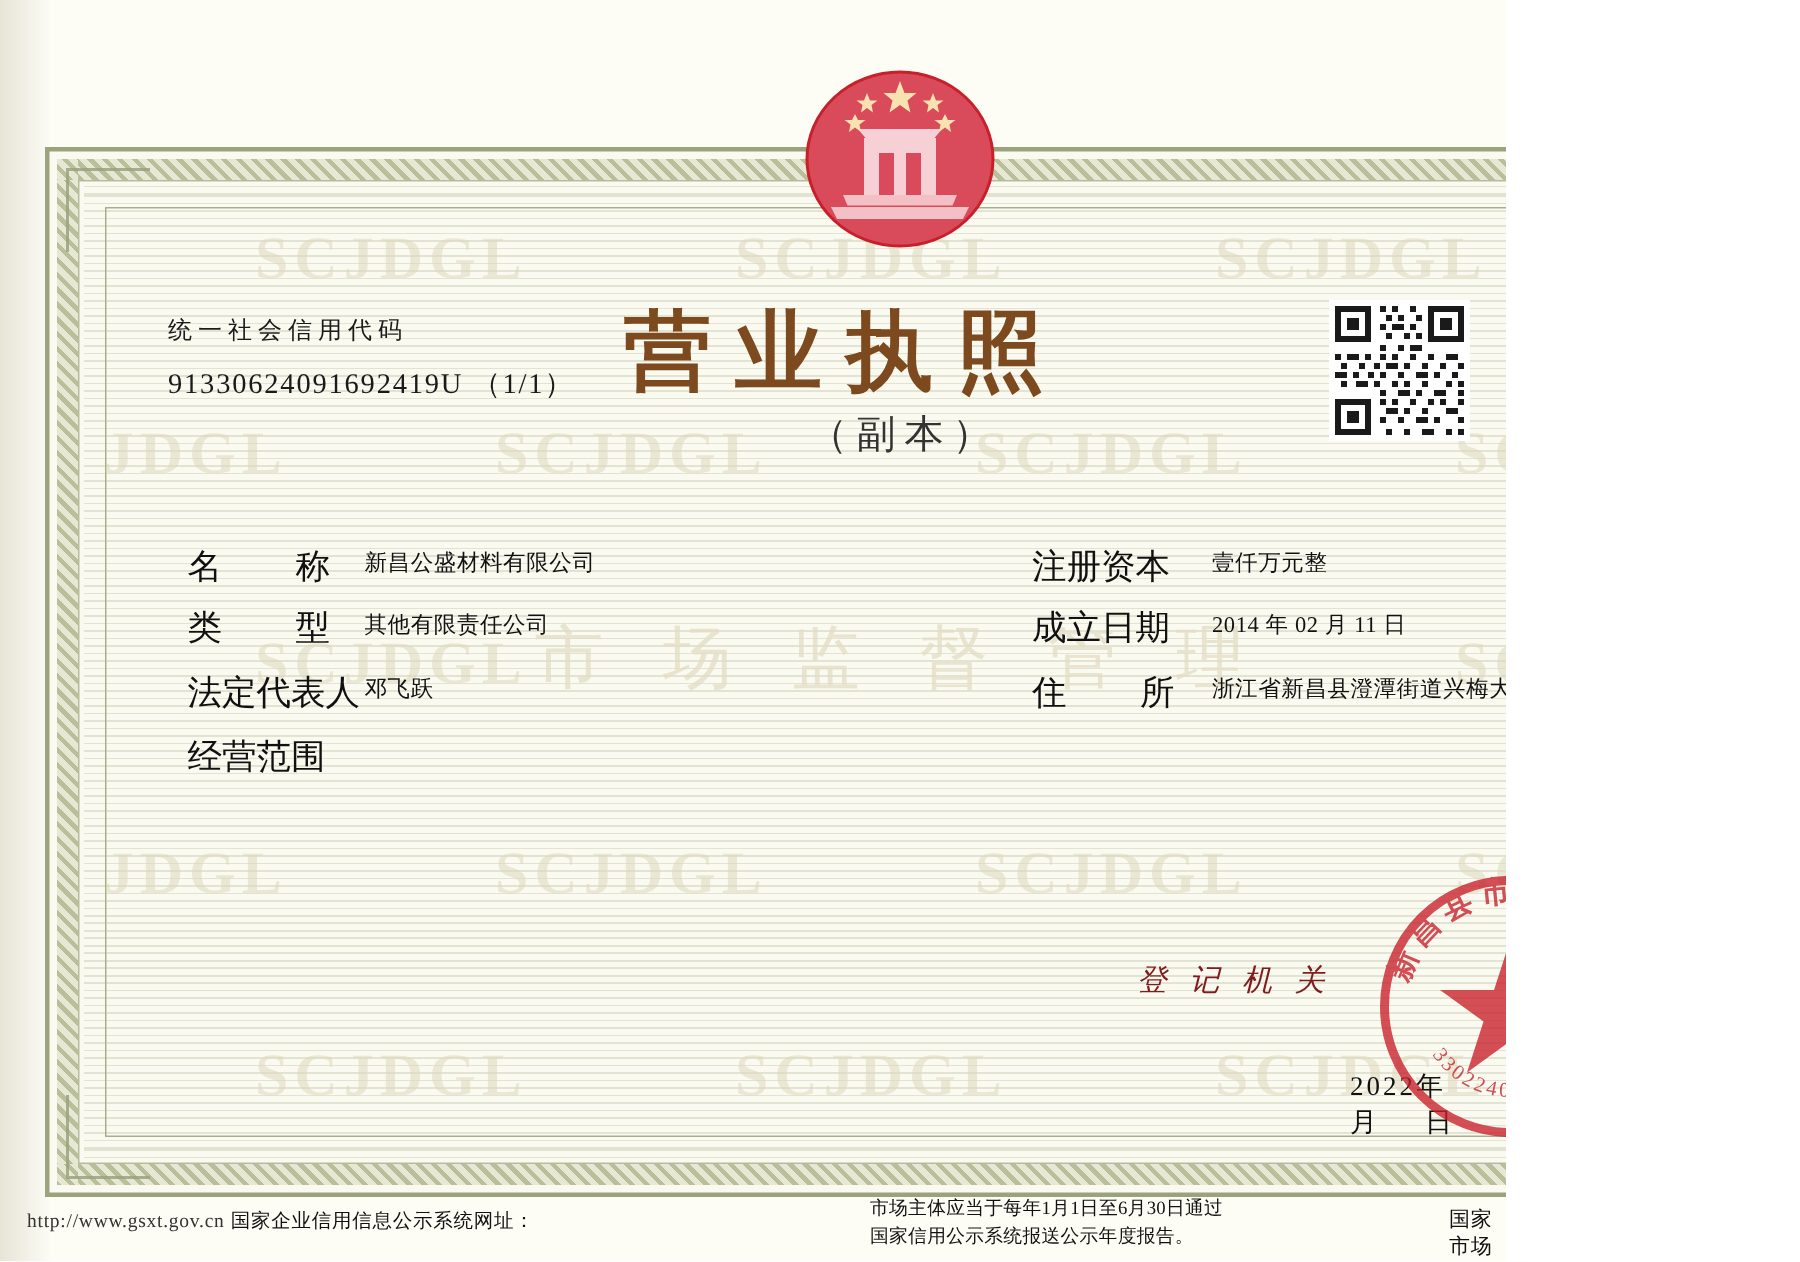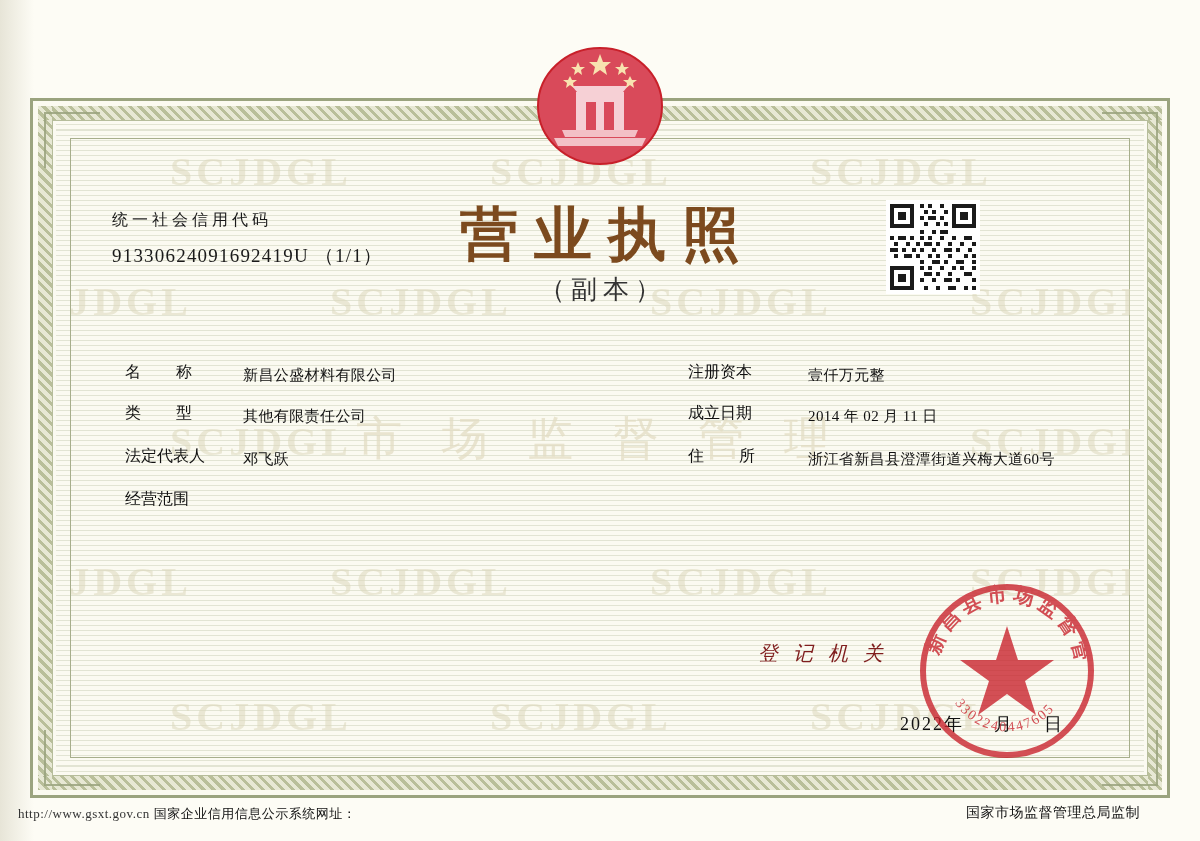--- a/index.html
+++ b/index.html
@@ -5,24 +5,25 @@
   html, body {
     margin: 0;
     padding: 0;
     background: #ffffff;
   }
   body {
     font-family: "Liberation Serif", "DejaVu Serif", serif;
   }
   #page {
     position: relative;
-    width: 1200px;
+    width: 960px;
     height: 841px;
     background: #fdfcf5;
     overflow: hidden;
+    padding-left: 44px;
   }
 
   
   .border-outer {
     position: absolute;
     left: 30px;
     top: 98px;
     width: 1140px;
     height: 700px;
     border: 3px solid #9aa37e;
@@ -129,21 +130,20 @@
     height: 132px;
   }
   .emblem svg { display: block; }
 
   
   .title {
     position: absolute;
     left: 400px;
     top: 196px;
     width: 400px;
-    text-align: center;
     font-size: 58px;
     letter-spacing: 16px;
     font-weight: bold;
     color: #7c4a1e;
     font-family: "DejaVu Serif", "Liberation Serif", serif;
     text-indent: 16px;
   }
   .subtitle {
     position: absolute;
     left: 400px;
@@ -193,21 +193,21 @@
     font-size: 11px;
     line-height: 15px;
     color: #222;
     font-family: "Liberation Sans", sans-serif;
     letter-spacing: .3px;
   }
 
   
   .field-label {
     position: absolute;
-    font-size: 16px;
+    font-size: 23px;
     color: #111;
     letter-spacing: 1px;
     white-space: nowrap;
   }
   .field-label.sp4 { letter-spacing: 0; }
   .field-value {
     position: absolute;
     font-size: 15px;
     color: #111;
     letter-spacing: .4px;
@@ -484,15 +484,19 @@
       <text font-family="'Liberation Serif', serif" font-size="14" fill="#c8202a" letter-spacing="2">
         <textPath href="#sealBot" startOffset="12%">3302240447605</textPath>
       </text>
     </svg>
   </div>
 
   <div class="footer-left">
     <span class="url">http://www.gsxt.gov.cn</span>
     <span>国家企业信用信息公示系统网址：</span>
   </div>
+  <div class="footer-center">
+    <div>市场主体应当于每年1月1日至6月30日通过</div>
+    <div>国家信用公示系统报送公示年度报告。</div>
+  </div>
   <div class="footer-right">国家市场监督管理总局监制</div>
 
 </div>
 
 </body></html>

